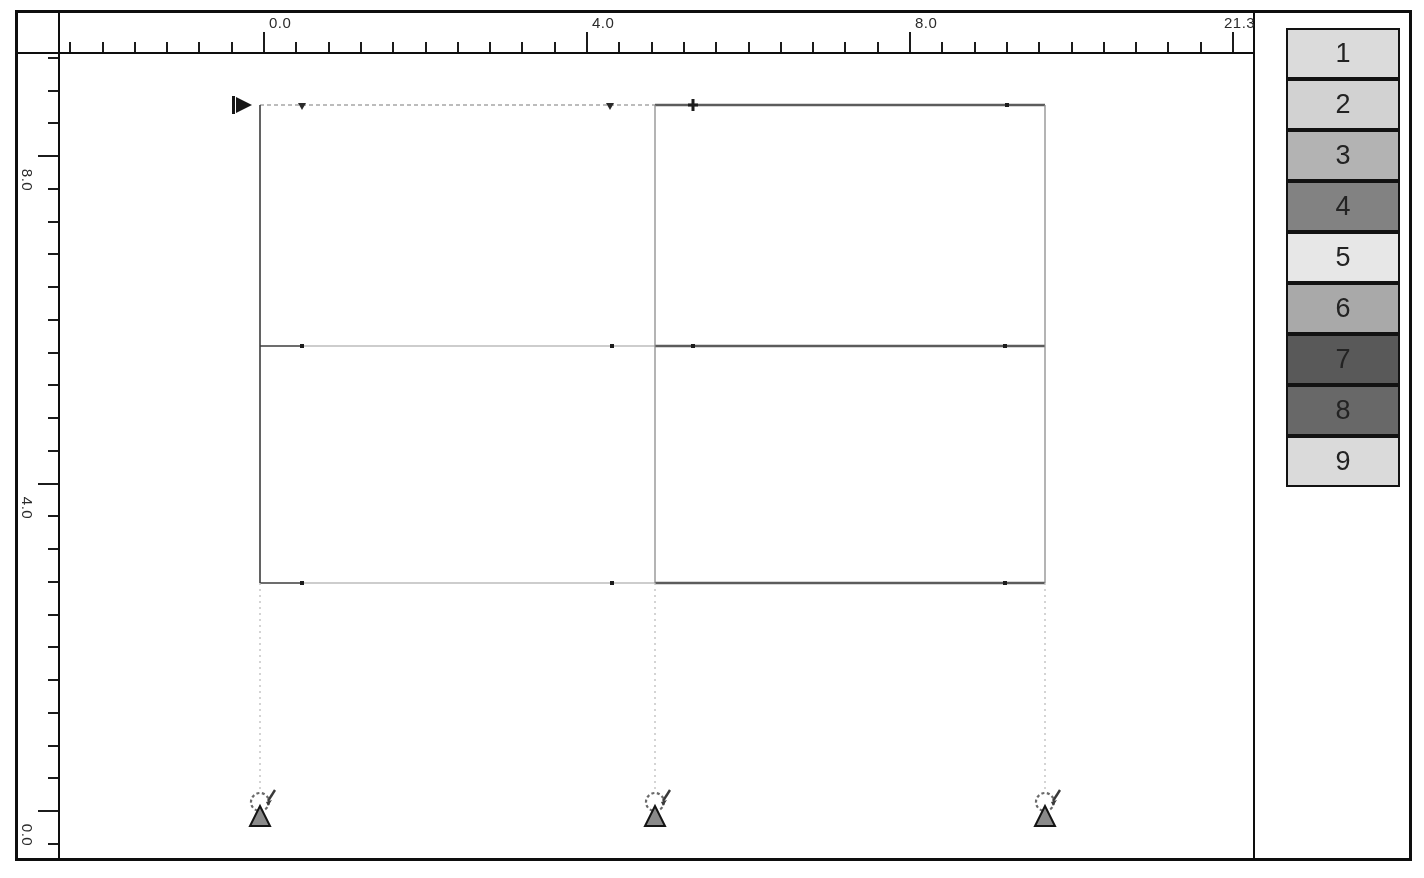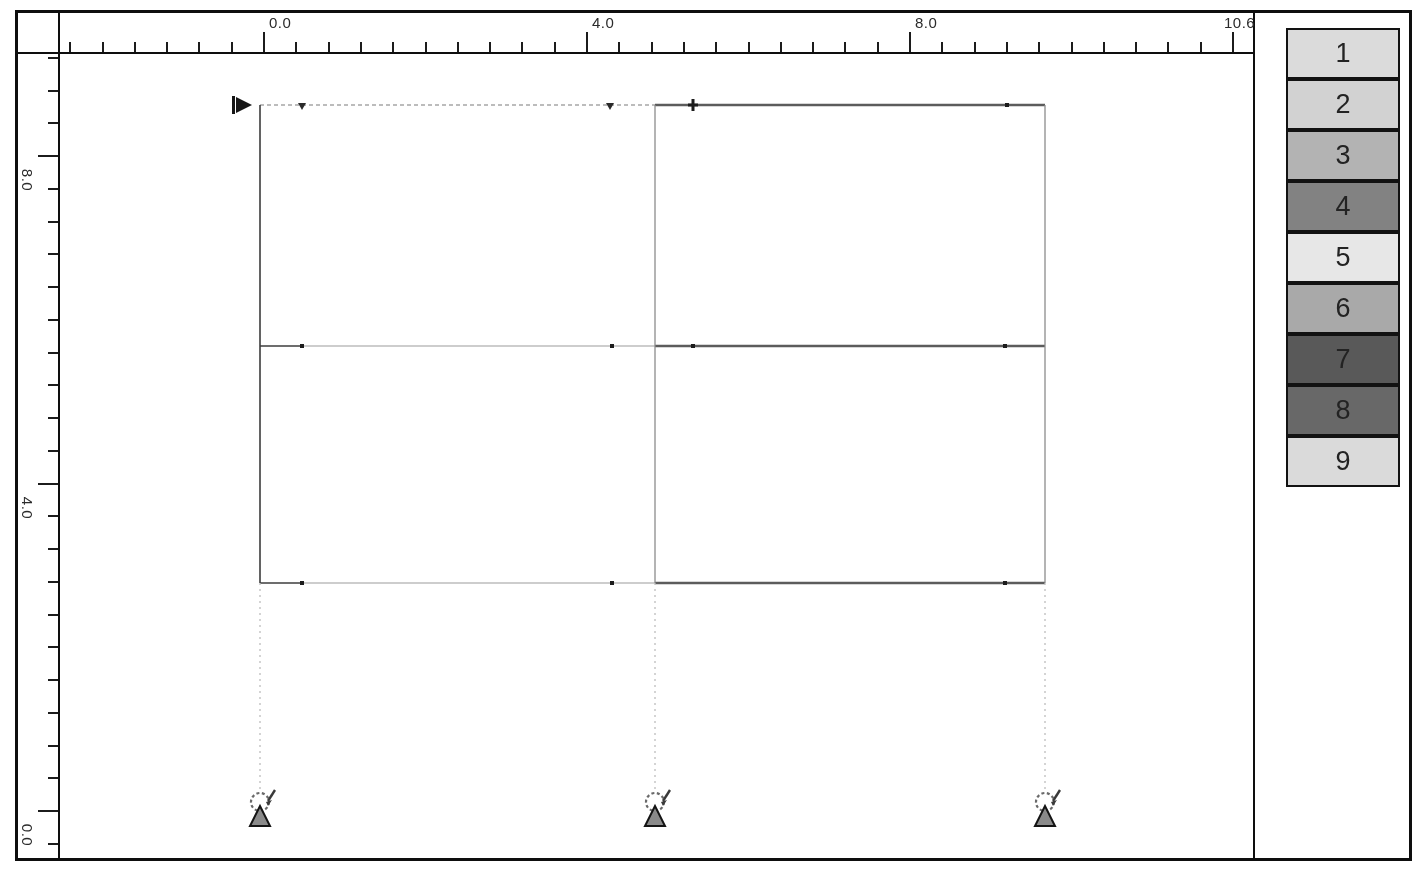--- a/index.html
+++ b/index.html
@@ -82,21 +82,21 @@
       <div class="htick minor" style="left: 1020.2px;"></div>
       <div class="htick minor" style="left: 1052.5px;"></div>
       <div class="htick minor" style="left: 1084.8px;"></div>
       <div class="htick minor" style="left: 1117.1px;"></div>
       <div class="htick minor" style="left: 1149.4px;"></div>
       <div class="htick minor" style="left: 1181.7px;"></div>
       <div class="htick major" style="left: 1214px;"></div>
       <div class="hlabel" style="left: 251px;">0.0</div>
       <div class="hlabel" style="left: 574px;">4.0</div>
       <div class="hlabel" style="left: 897px;">8.0</div>
-      <div class="hlabel" style="left: 1206px;">10.6</div>
+      <div class="hlabel" style="left: 1206px;">21.3</div>
     </div>
   <div id="vruler">
       <div class="vtick minor" style="top: 43.75px;"></div>
       <div class="vtick minor" style="top: 76.5px;"></div>
       <div class="vtick minor" style="top: 109.25px;"></div>
       <div class="vtick major" style="top: 142px;"></div>
       <div class="vtick minor" style="top: 174.75px;"></div>
       <div class="vtick minor" style="top: 207.5px;"></div>
       <div class="vtick minor" style="top: 240.25px;"></div>
       <div class="vtick minor" style="top: 273px;"></div>

